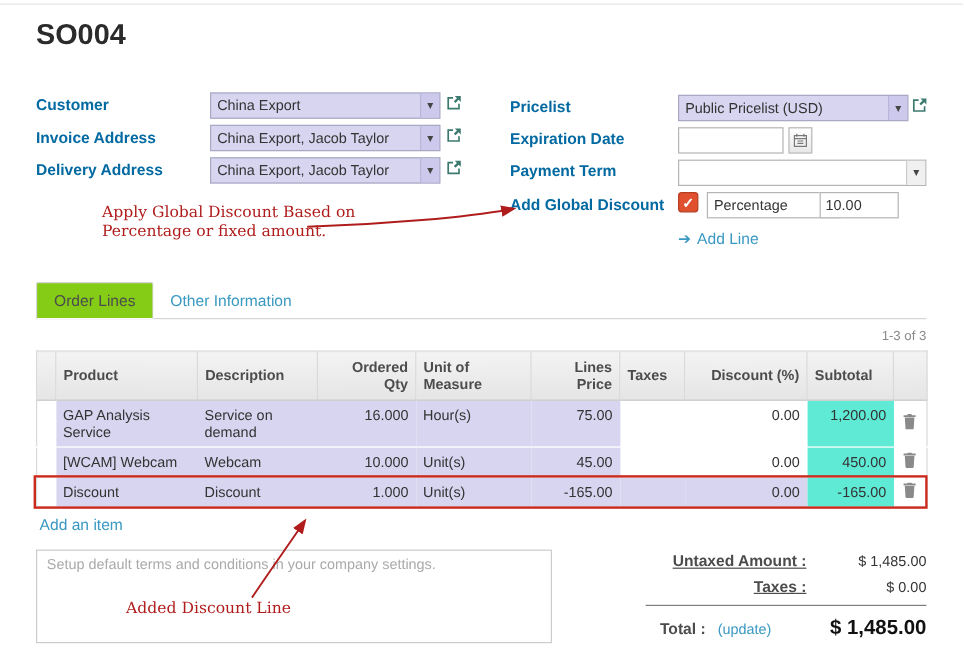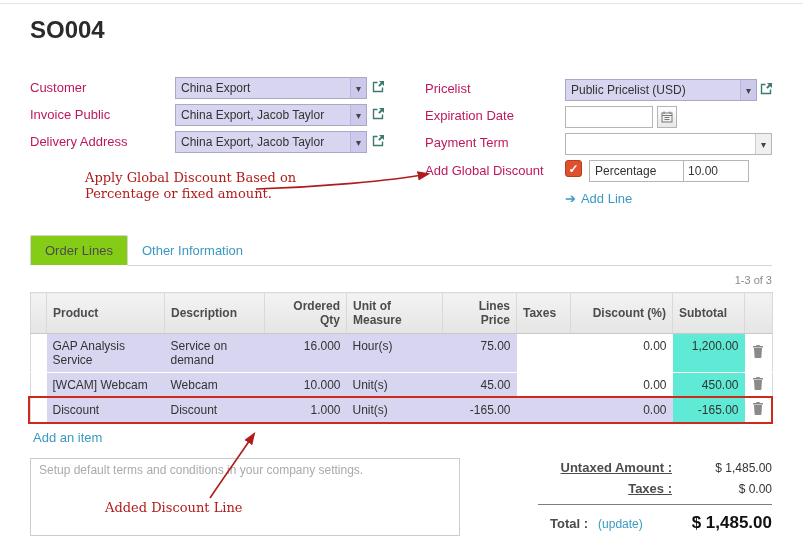--- a/index.html
+++ b/index.html
@@ -4,21 +4,21 @@
 <style>
   * { box-sizing: border-box; }
   body { margin:0; background:#fff; font-family:"Liberation Sans", sans-serif; }
   .page { position:relative; width:803px; height:545px; background:#fff; overflow:hidden; }
   .abs { position:absolute; }
 
   #top-edge { left:0; top:0; width:803px; height:4px; border-bottom:1px solid #e6e6e6; }
 
   #title { left:30px; top:16px; font-size:24px; font-weight:bold; color:#2b2b2b; }
 
-  .flabel { font-size:13px; font-weight:normal; color:#be185d; white-space:nowrap; }
+  .flabel { font-size:13px; font-weight:bold; color:#0369a1; white-space:nowrap; }
 
   .sel { display:flex; align-items:stretch; height:22px; border:1px solid #a9a9c4;
          background:#d8d5f0; font-size:12px; color:#333; cursor:pointer; }
   .sel .val { flex:1; padding:3px 5px; white-space:nowrap; overflow:hidden; }
   .sel .caret { width:16px; display:flex; align-items:center; justify-content:center;
                 border-left:1px solid #b9b6dc; background:#cdc9ec; }
   .sel .caret::after { content:"▾"; font-size:10px; color:#444; }
   .sel.white { background:#fff; border-color:#b5b5b5; }
   .sel.white .caret { background:#f0f0f0; border-left-color:#ccc; }
 
@@ -102,21 +102,21 @@
     <span class="val">China Export</span>
     <span class="caret"></span>
   </div>
   <span class="abs extlink" style="left:372px;top:79px">
     <svg width="13" height="13" viewBox="0 0 13 13">
         <path fill="none" stroke="#3c7a70" stroke-width="1.4" d="M5.5 2.5H1.5v9h9V7.5"></path>
         <path fill="#3c7a70" d="M7 1h5v5L10.2 4.2 7.6 6.8 6.2 5.4l2.6-2.6z"></path>
       </svg>
   </span>
 
-  <div class="abs flabel" style="left:30px;top:107px">Invoice Public</div>
+  <div class="abs flabel" style="left:30px;top:107px">Invoice Address</div>
   <div class="abs sel" style="left:175px;top:104px;width:192px">
     <span class="val">China Export, Jacob Taylor</span>
     <span class="caret"></span>
   </div>
   <span class="abs extlink" style="left:372px;top:106px">
     <svg width="13" height="13" viewBox="0 0 13 13">
         <path fill="none" stroke="#3c7a70" stroke-width="1.4" d="M5.5 2.5H1.5v9h9V7.5"></path>
         <path fill="#3c7a70" d="M7 1h5v5L10.2 4.2 7.6 6.8 6.2 5.4l2.6-2.6z"></path>
       </svg>
   </span>

